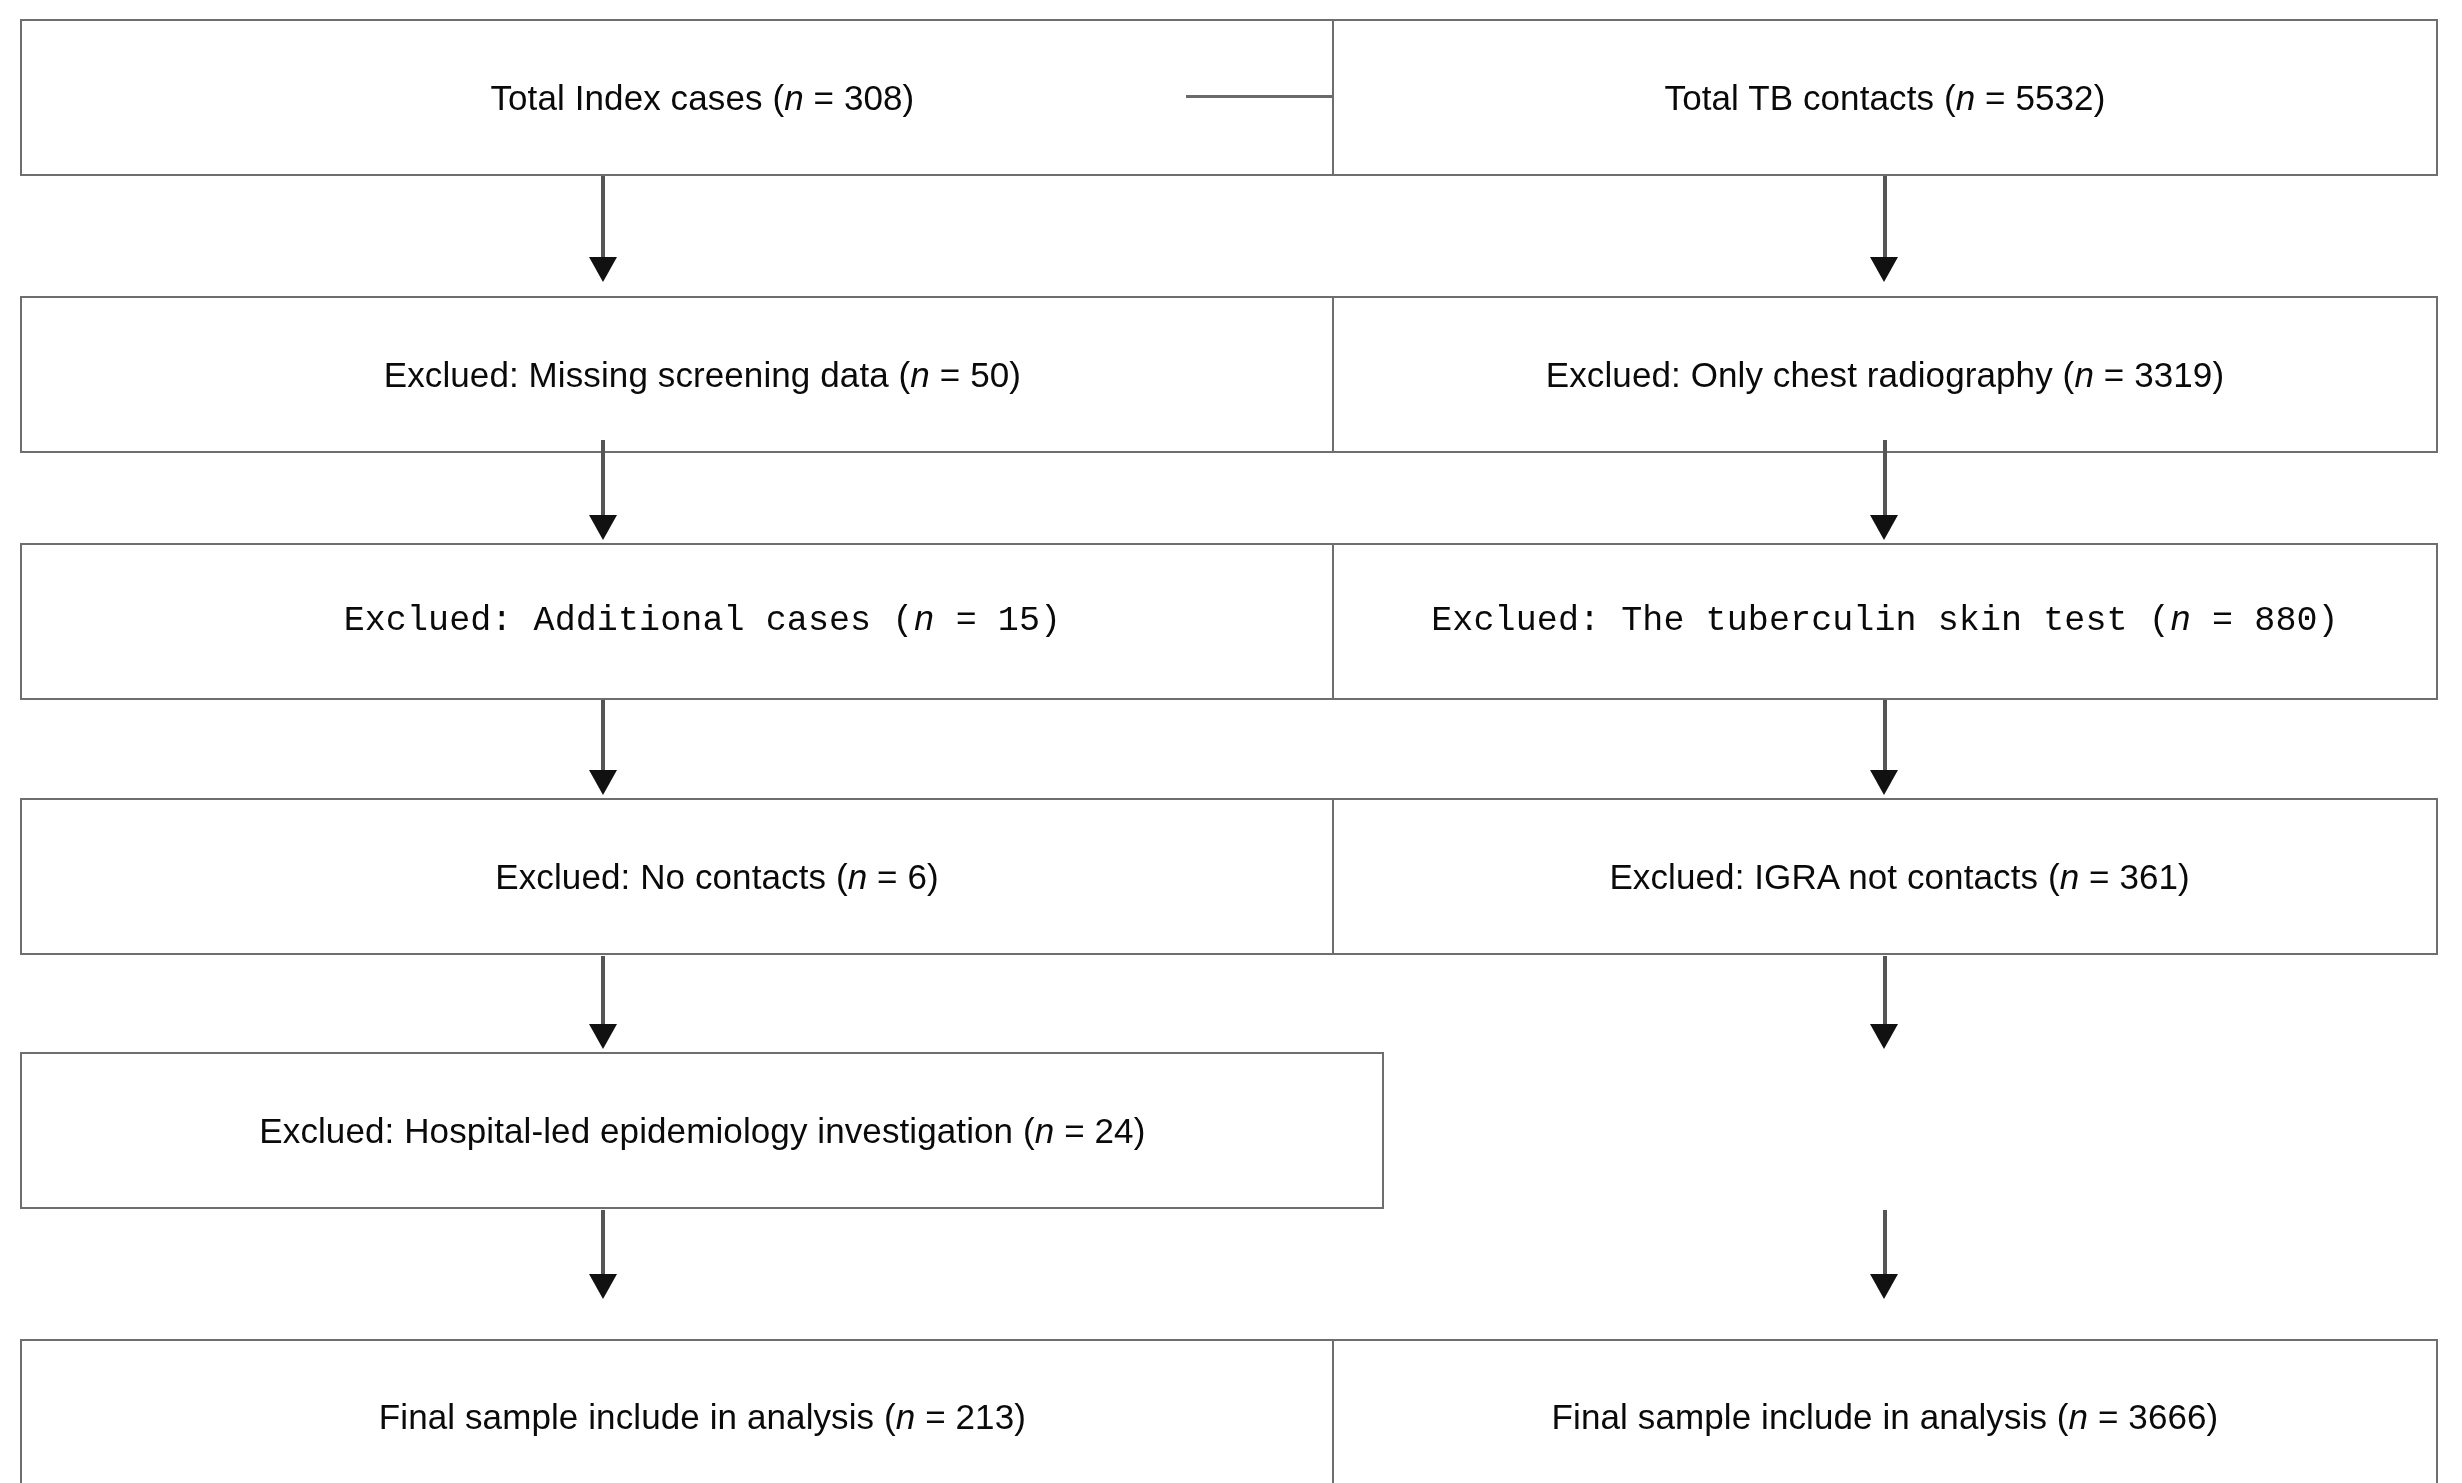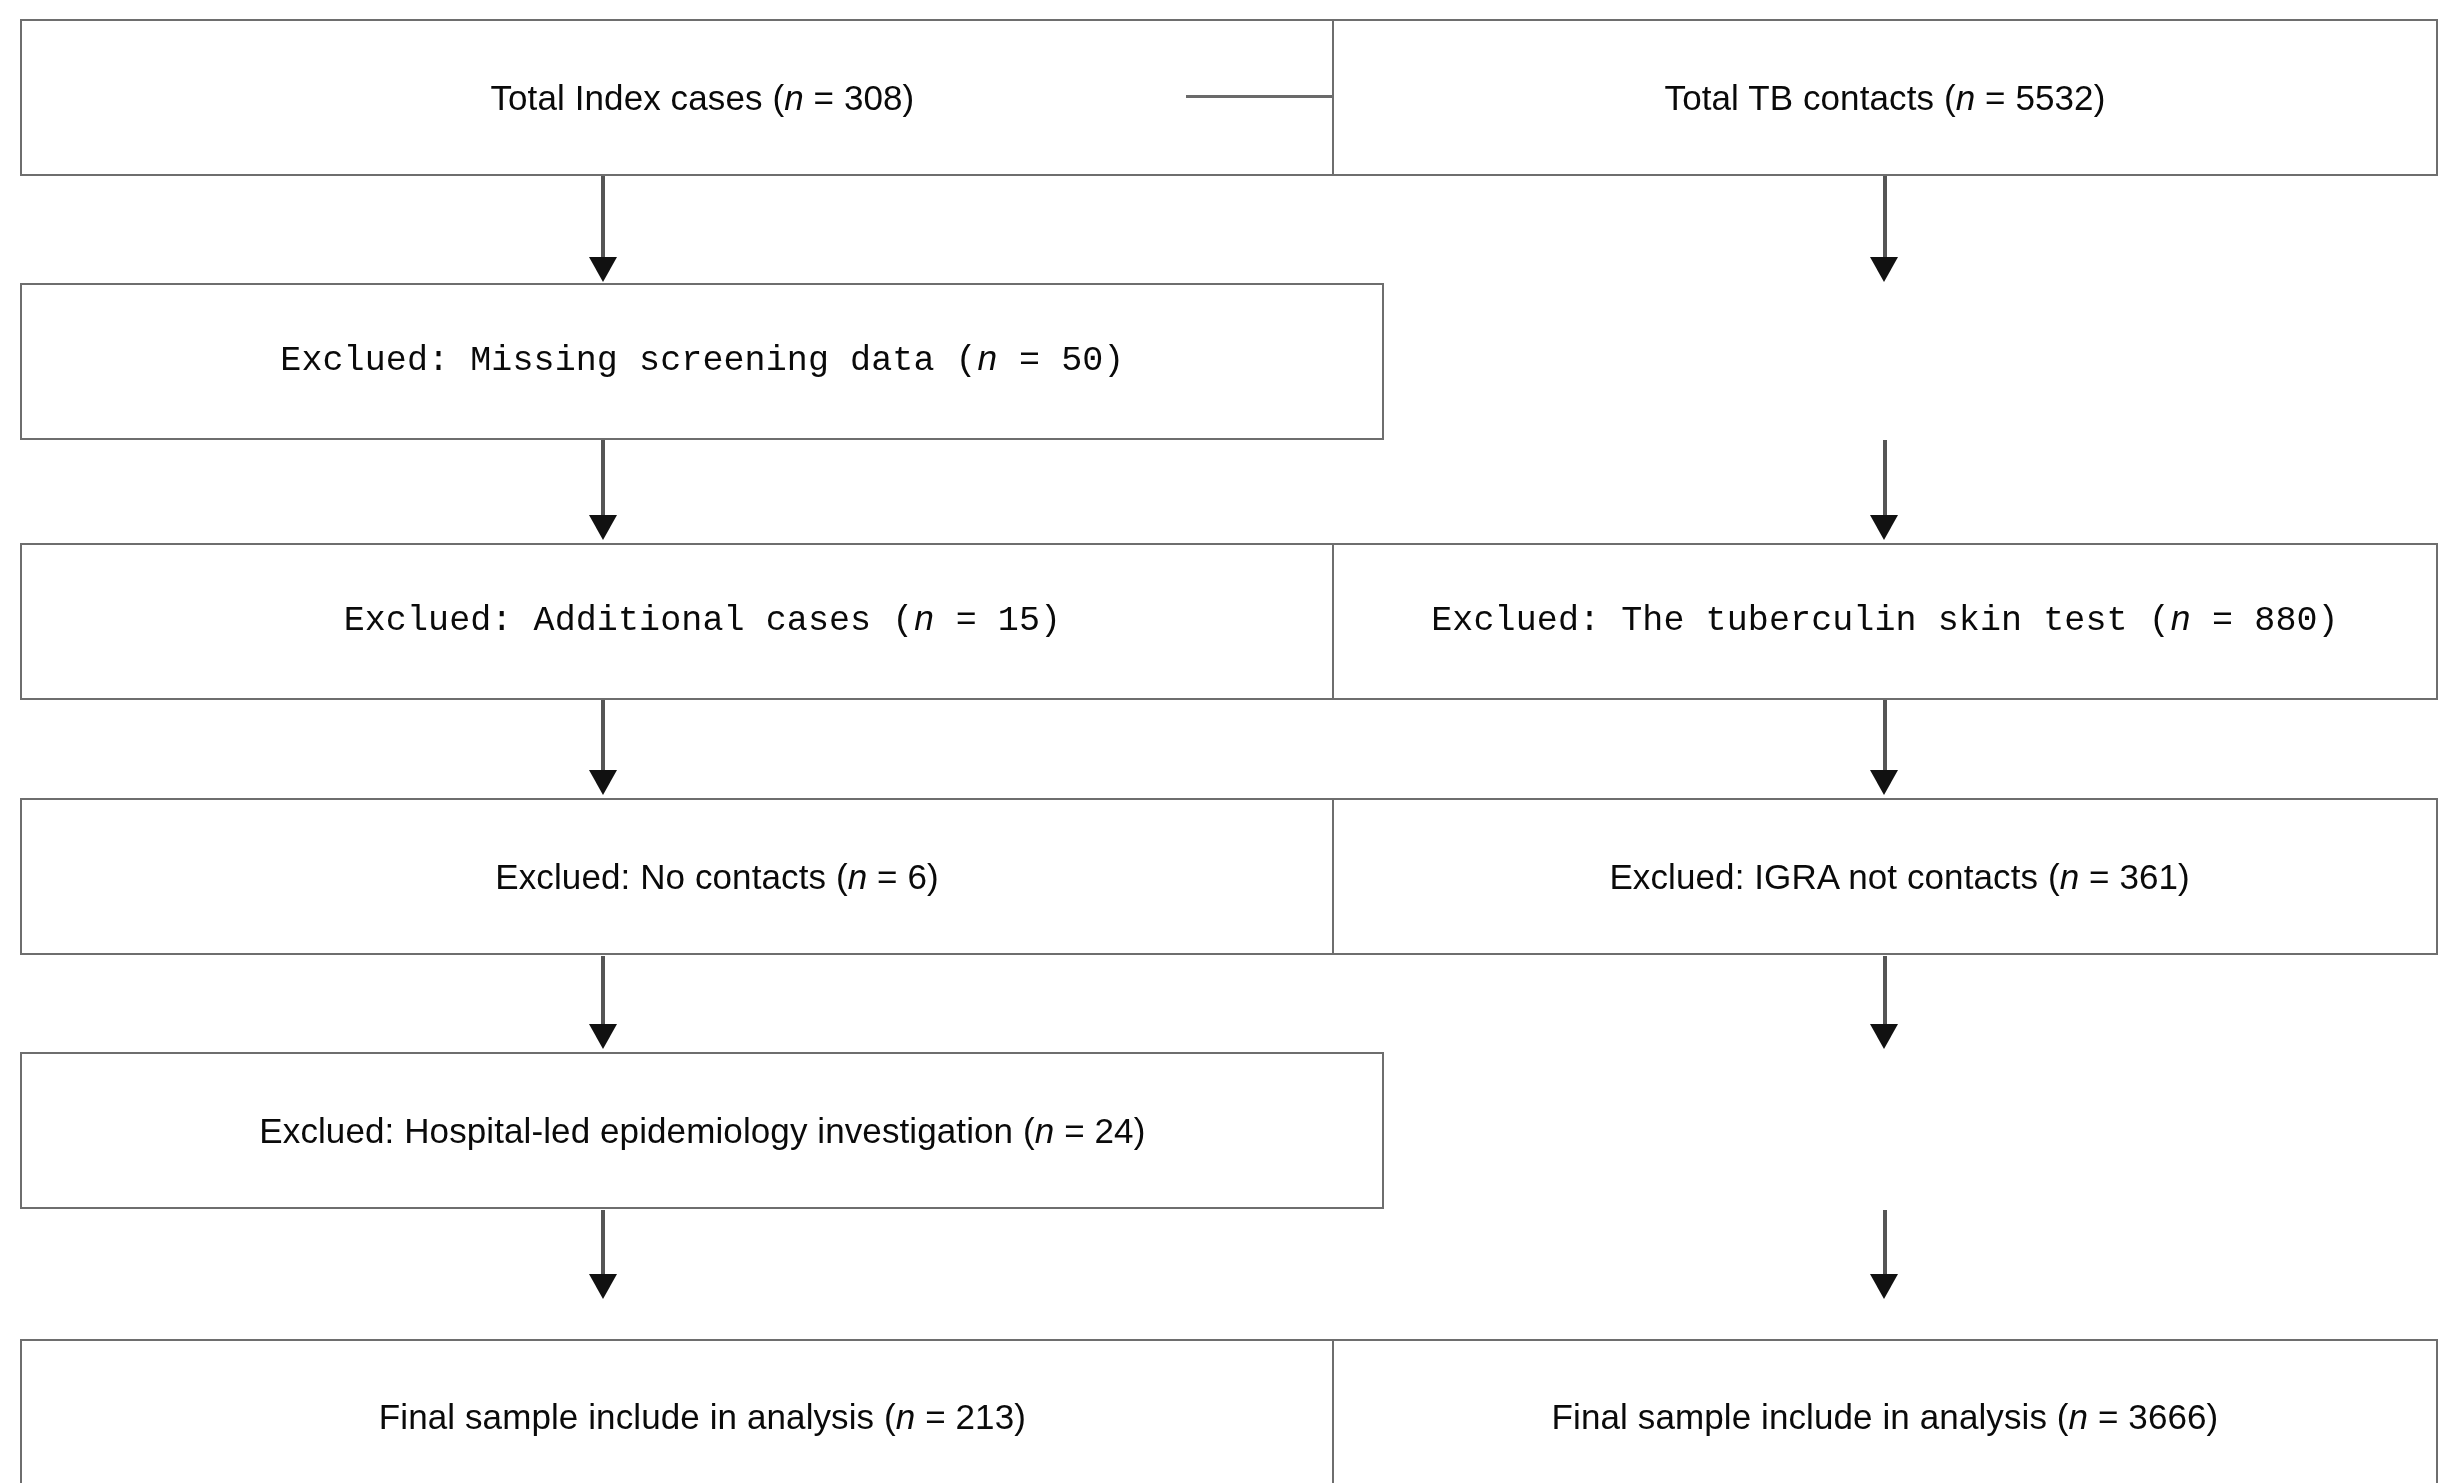--- a/index.html
+++ b/index.html
@@ -40,21 +40,21 @@
   }
   .flow-box .box-label .ital {
     font-style: italic;
   }
   
   .col-left  { left: 20.4px;   width: 1364px; text-align: center; }
   .col-right { left: 1332px; width: 1106px; }
 
   
   .row-1 { top: 18.7px;   height: 157px; }
-  .row-2 { top: 283px;  height: 157px; font-family: Liberation Mono, monospace; }
+  .row-2 { top: 296px;  height: 157px; }
   .row-3 { top: 543px;  height: 157px; font-family: Liberation Mono, monospace; }
   .row-4 { top: 798px;  height: 157px; padding-left: 48px; }
   .row-5 { top: 1052px; height: 157px; }
   .row-6 { top: 1302px; height: 155px; margin-top: 37px; }
 
   
   .v-connector {
     position: absolute;
     width: 4.2px;
     background: #555555;
@@ -121,20 +121,23 @@
   </div>
 
   <div class="flow-box col-left row-6">
     <span class="box-label"><span>Final sample include in analysis (</span><span class="ital">n</span><span> = 213)</span></span>
   </div>
 
   <div class="flow-box col-right row-1">
     <span class="box-label"><span>Total TB contacts (</span><span class="ital">n</span><span> = 5532)</span></span>
   </div>
 
+  <div class="flow-box col-right row-2">
+    <span class="box-label"><span>Exclued: Only chest radiography (</span><span class="ital">n</span><span> = 3319)</span></span>
+  </div>
 
   <div class="flow-box col-right row-3">
     <span class="box-label"><span>Exclued: The tuberculin skin test (</span><span class="ital">n</span><span> = 880)</span></span>
   </div>
 
   <div class="flow-box col-right row-4">
     <span class="box-label"><span>Exclued: IGRA not contacts (</span><span class="ital">n</span><span> = 361)</span></span>
   </div>
 
 

